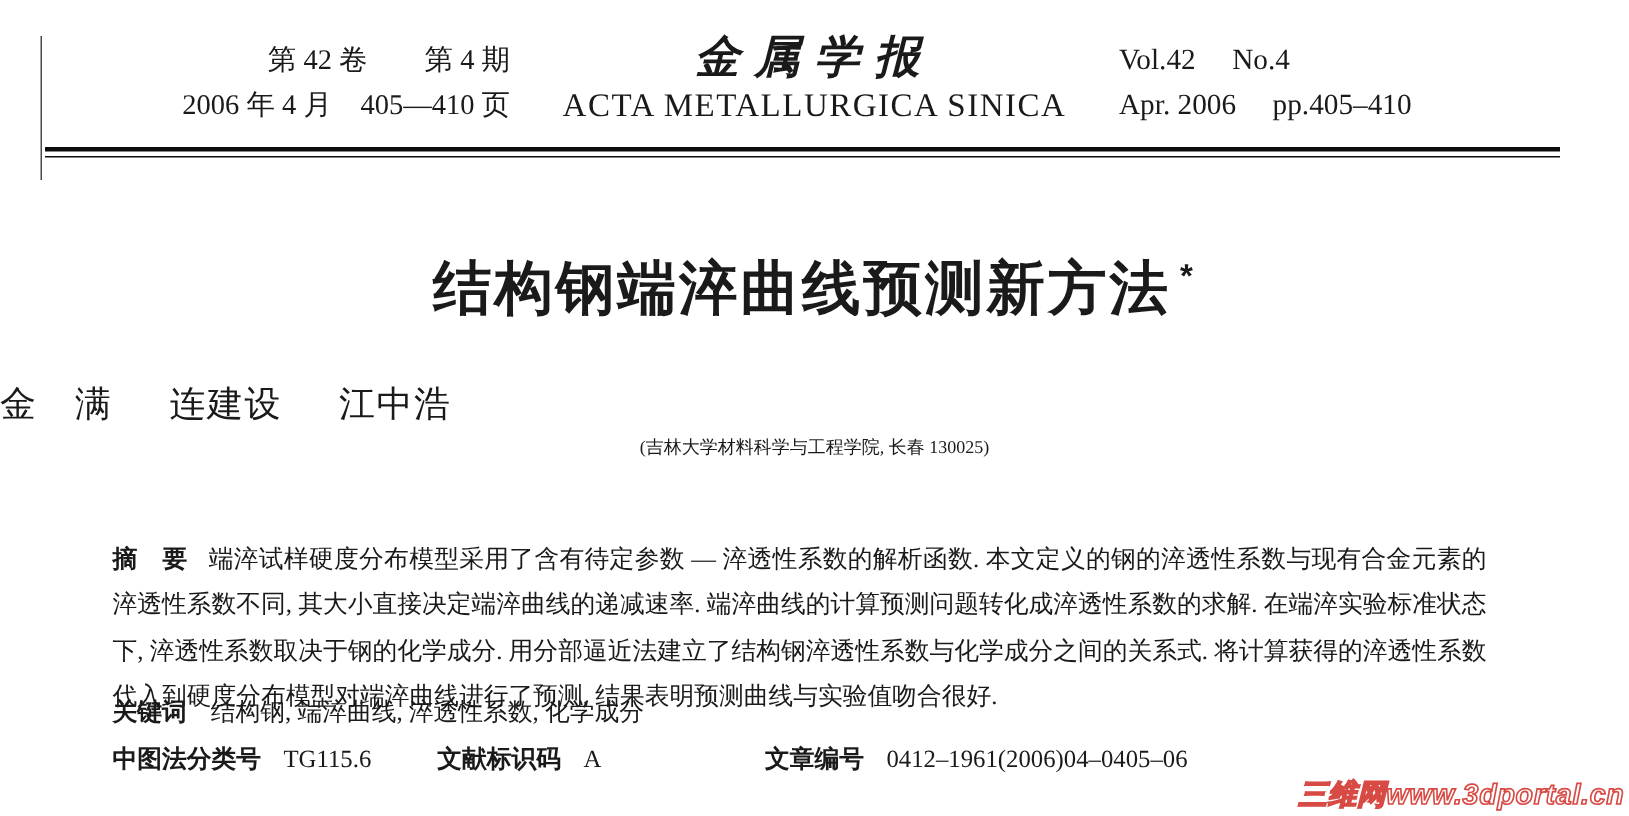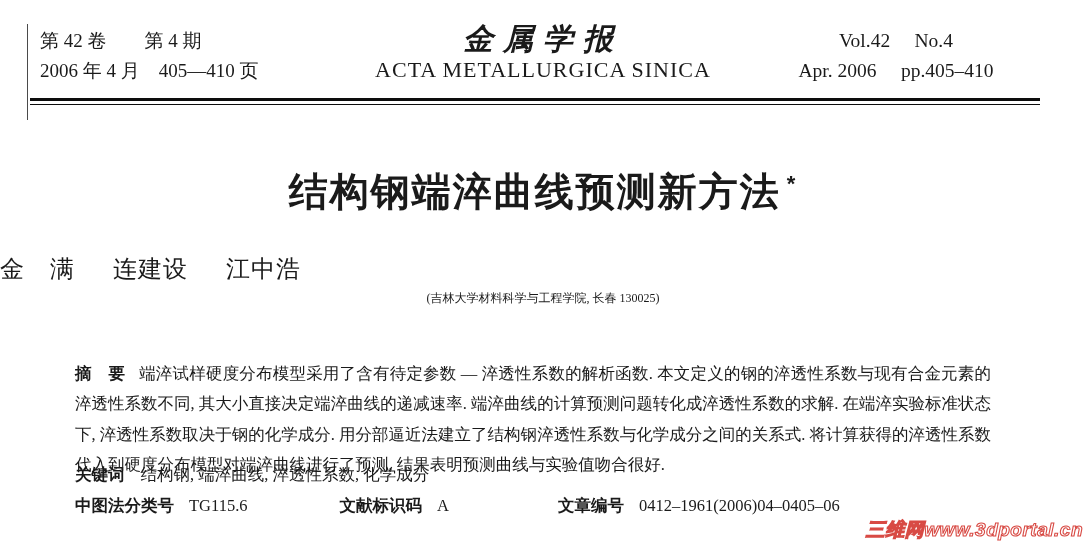--- a/index.html
+++ b/index.html
@@ -7,35 +7,35 @@
     width:1086px;height:544px;
     background:#ffffff;
     position:relative;
     overflow:hidden;
     font-family:"Liberation Serif", serif;
     color:#1a1a1a;
   }
   
   .hdr-left{
     position:absolute;left:40px;top:26px;width:300px;
-    text-align:left;font-size:19px;line-height:30px;
+    text-align:right;font-size:19px;line-height:30px;
   }
   .hdr-center{
     position:absolute;left:0;right:0;top:22px;text-align:center;
   }
   .journal-cn{
     font-size:30px;font-weight:bold;font-style:italic;
     letter-spacing:10px;line-height:34px;
   }
   .journal-en{
     font-size:22px;letter-spacing:1px;line-height:28px;
   }
   .hdr-right{
     position:absolute;right:40px;top:26px;width:300px;
-    text-align:center;font-size:19.5px;line-height:30px;
+    font-size:19.5px;line-height:30px;
   }
   .rule{
     position:absolute;left:30px;top:98px;width:1010px;height:3px;
     border-top:3px solid #0d0d0d;border-bottom:1px solid #0d0d0d;
   }
   .scan-line{
     position:absolute;left:27px;top:24px;width:1px;height:96px;
     background:#4a4a4a;
   }
   
@@ -66,21 +66,21 @@
   .abstract .lbl{margin-right:14px;}
   .keywords{
     position:absolute;left:75px;top:464px;font-size:16.5px;
   }
   .keywords .lbl{margin-right:16px;}
   .meta{
     position:absolute;left:75px;top:495px;font-size:16.5px;
     display:flex;align-items:flex-end;
   }
   .meta .val{margin-left:15px;}
-  .meta .pair2{margin-left:92px;}
+  .meta .pair2{margin-left:44px;}
   .meta .pair3{margin-left:109px;}
   
   .watermark{
     position:absolute;right:3px;bottom:1px;
     font-family:"Liberation Sans", sans-serif;
     font-size:19px;font-weight:bold;font-style:italic;
     letter-spacing:.5px;
     color:#b91c1c;
     -webkit-text-fill-color:#ffffff;
     -webkit-text-stroke:1.1px #d84a44;

